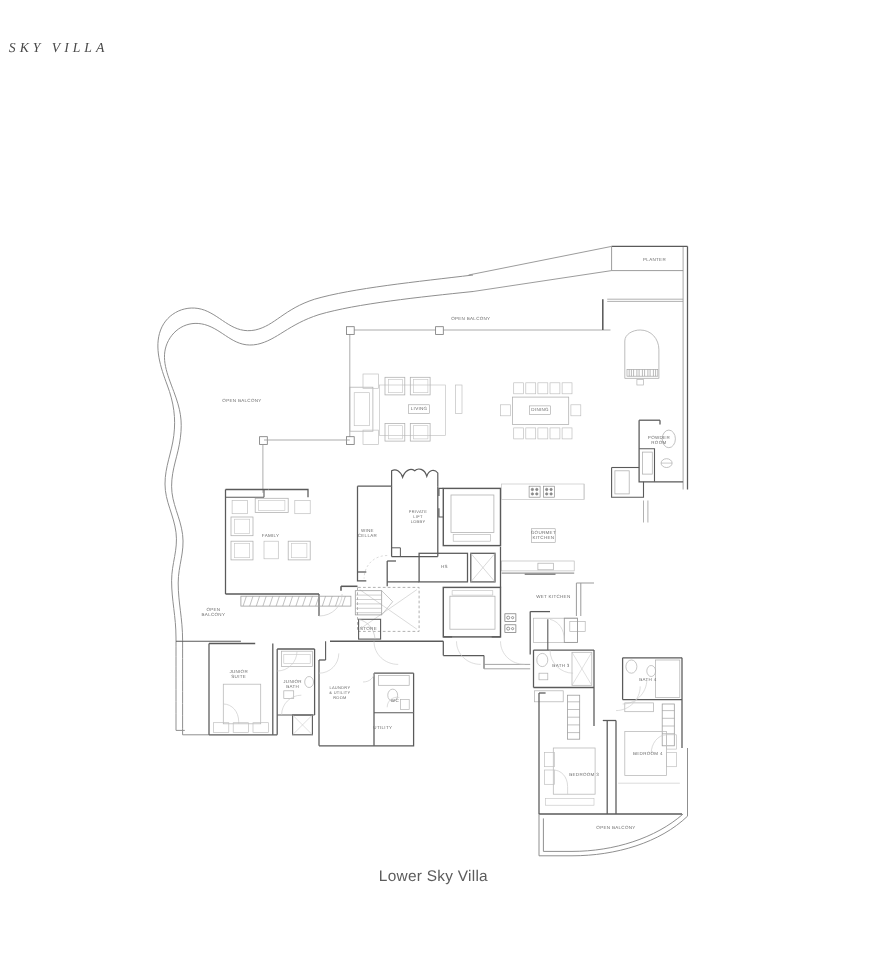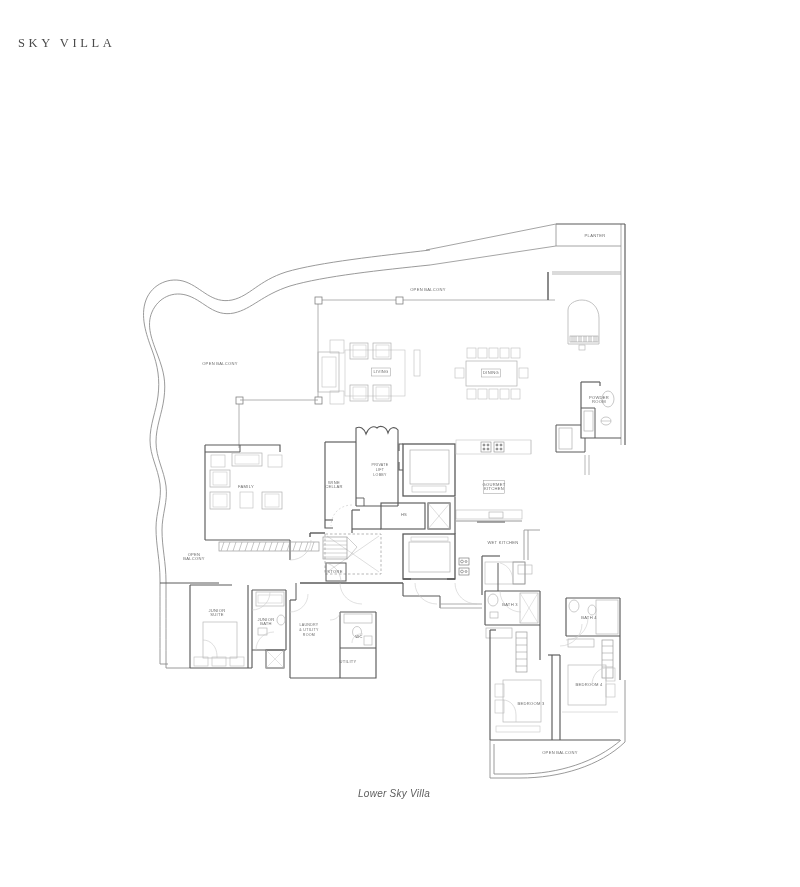--- a/index.html
+++ b/index.html
@@ -9,51 +9,51 @@
   }
   body {
     width: 800px;
     height: 887px;
     position: relative;
     font-family: "Liberation Sans", sans-serif;
     overflow: hidden;
   }
   #page-title {
     position: absolute;
-    left: 18px;
+    left: 8px;
     top: 36px;
     font-family: "Liberation Serif", serif;
     font-size: 12.5px;
     letter-spacing: 3.6px;
     color: #4a4a4a;
     font-weight: 400;
     white-space: nowrap;
+    font-style: italic;
   }
   #plan-wrap {
     position: absolute;
     left: 0;
     top: 0;
     width: 800px;
     height: 887px;
   }
   #plan-svg {
     display: block;
     width: 800px;
     height: 887px;
   }
   #plan-caption {
     position: absolute;
     left: 0;
     top: 788px;
     width: 788px;
     text-align: center;
-    font-size: 10px;
+    font-size: 14px;
     color: #5c5c5c;
     letter-spacing: .25px;
-    font-style: italic;
   }
   .rm-label {
     font-family: "Liberation Sans", sans-serif;
     fill: #6b6b6b;
     font-size: 4.1px;
     letter-spacing: .28px;
     text-anchor: middle;
     dominant-baseline: middle;
   }
   .rm-label.sm { font-size: 3.6px; }

